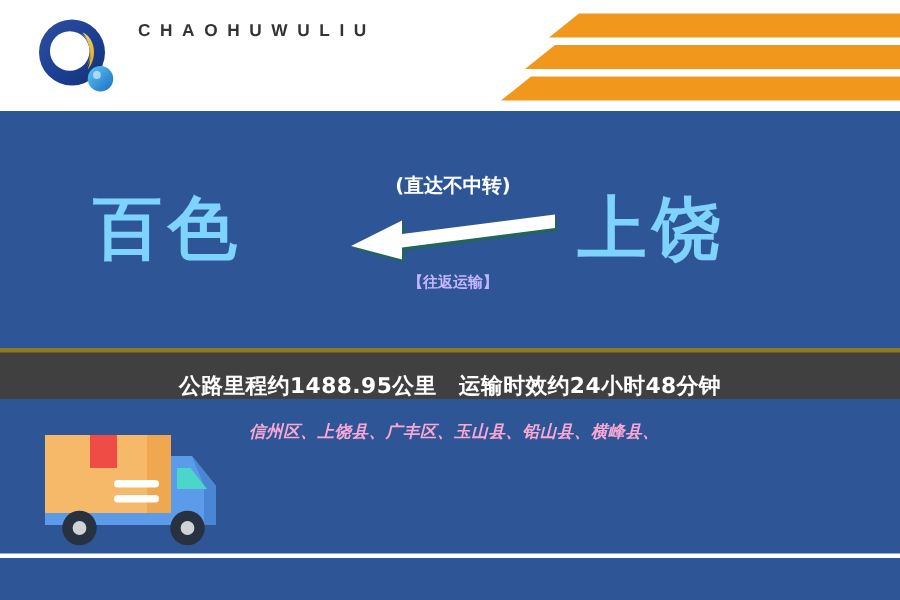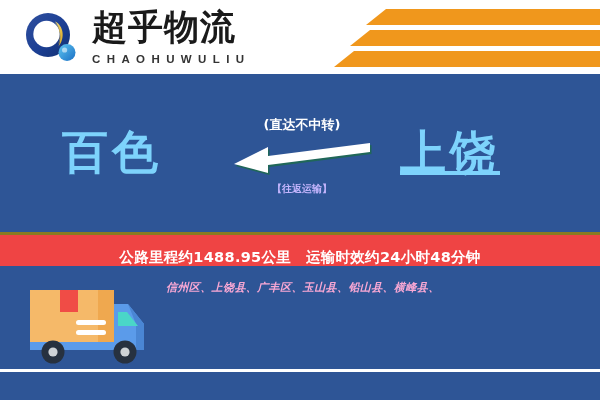--- a/index.html
+++ b/index.html
@@ -79,21 +79,21 @@
     top: 124px;
     font-family: "DejaVu Sans", "Liberation Sans", sans-serif;
     font-size: 46px;
     font-weight: bold;
     color: #7dd3fc;
     letter-spacing: 4px;
     line-height: 56px;
     white-space: nowrap;
   }
   .city-origin { left: 62px; }
-  .city-dest  { left: 400px; text-decoration: underline; }
+  .city-dest  { left: 385px; }
 
   
   .arrow-group {
     position: absolute;
     left: 232px; top: 116px;
     width: 140px; height: 98px;
     text-align: center;
   }
   .arrow-caption-top {
     font-family: "DejaVu Sans", "Liberation Sans", sans-serif;
@@ -115,21 +115,21 @@
     margin-top: 3px;
     white-space: nowrap;
   }
 
   
   .info-bar {
     position: absolute;
     left: 0; top: 232px;
     width: 600px;
     height: 48px;
-    background: #ef4444;
+    background: #404040;
     border-top: 3px solid #8a7a22;
     box-sizing: border-box;
     display: flex;
     align-items: center;
     justify-content: center;
   }
   .info-bar-text {
     font-family: "DejaVu Sans", "Liberation Sans", sans-serif;
     font-size: 14.5px;
     font-weight: bold;
@@ -208,21 +208,20 @@
 
         <path d="M31 9.5 C39.5 13.5 41.5 26 34.5 34.5 C38 25 36.5 16 31 9.5 Z" fill="url(#gMoon)"></path>
         <path d="M30.2 10.2 C36.5 15.5 37.6 25.2 33.6 33.2 C38.8 24.5 37 15.2 30.2 10.2 Z" fill="url(#gMoon)"></path>
 
         <circle cx="43" cy="40.5" r="8.5" fill="url(#gDot)"></circle>
         <circle cx="40.6" cy="38" r="2.6" fill="#ffffff" opacity="0.55"></circle>
       </svg>
     </div>
 
     <div class="logo-text-wrap">
-      <div class="logo-cn">超乎物流</div>
       <div class="logo-en">CHAOHUWULIU</div>
     </div>
 
     <div class="stripes">
       <svg viewBox="0 0 270 74" xmlns="http://www.w3.org/2000/svg" preserveAspectRatio="none">
         <polygon points="56,9 270,9 270,25 36,25" fill="#f0971c"></polygon>
         <polygon points="40,30 270,30 270,46 20,46" fill="#f0971c"></polygon>
         <polygon points="24,51 270,51 270,67 4,67" fill="#f0971c"></polygon>
       </svg>
     </div>

